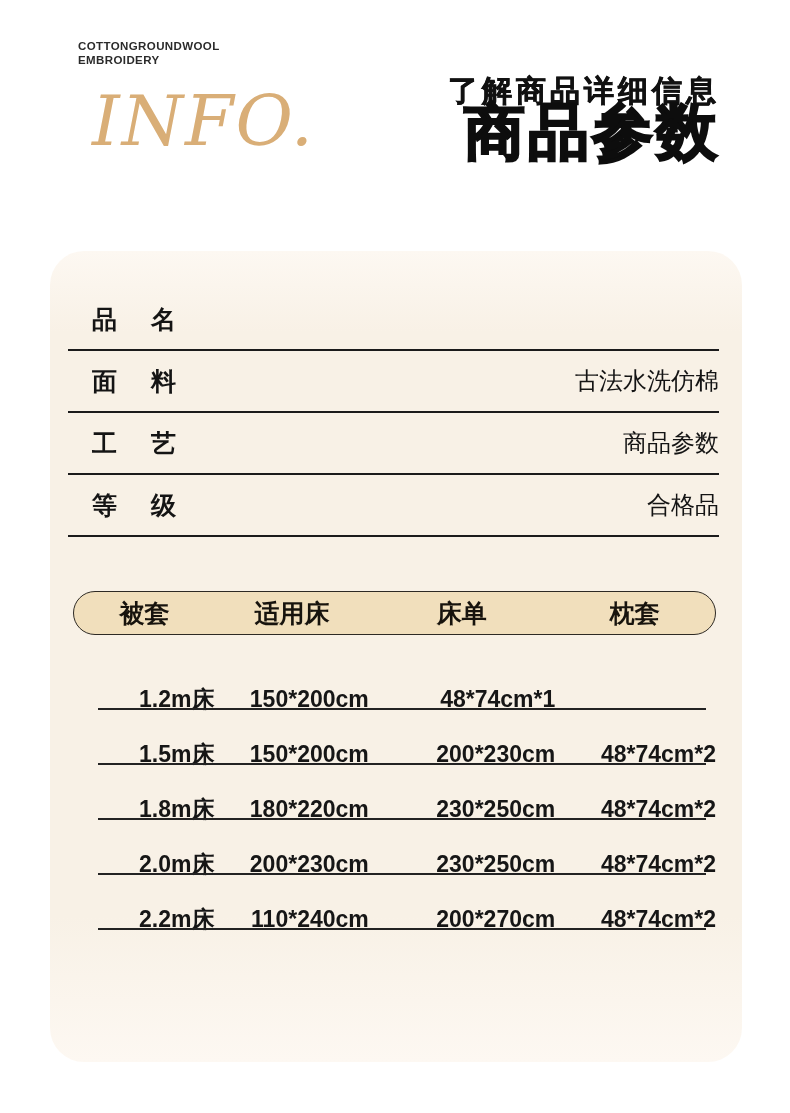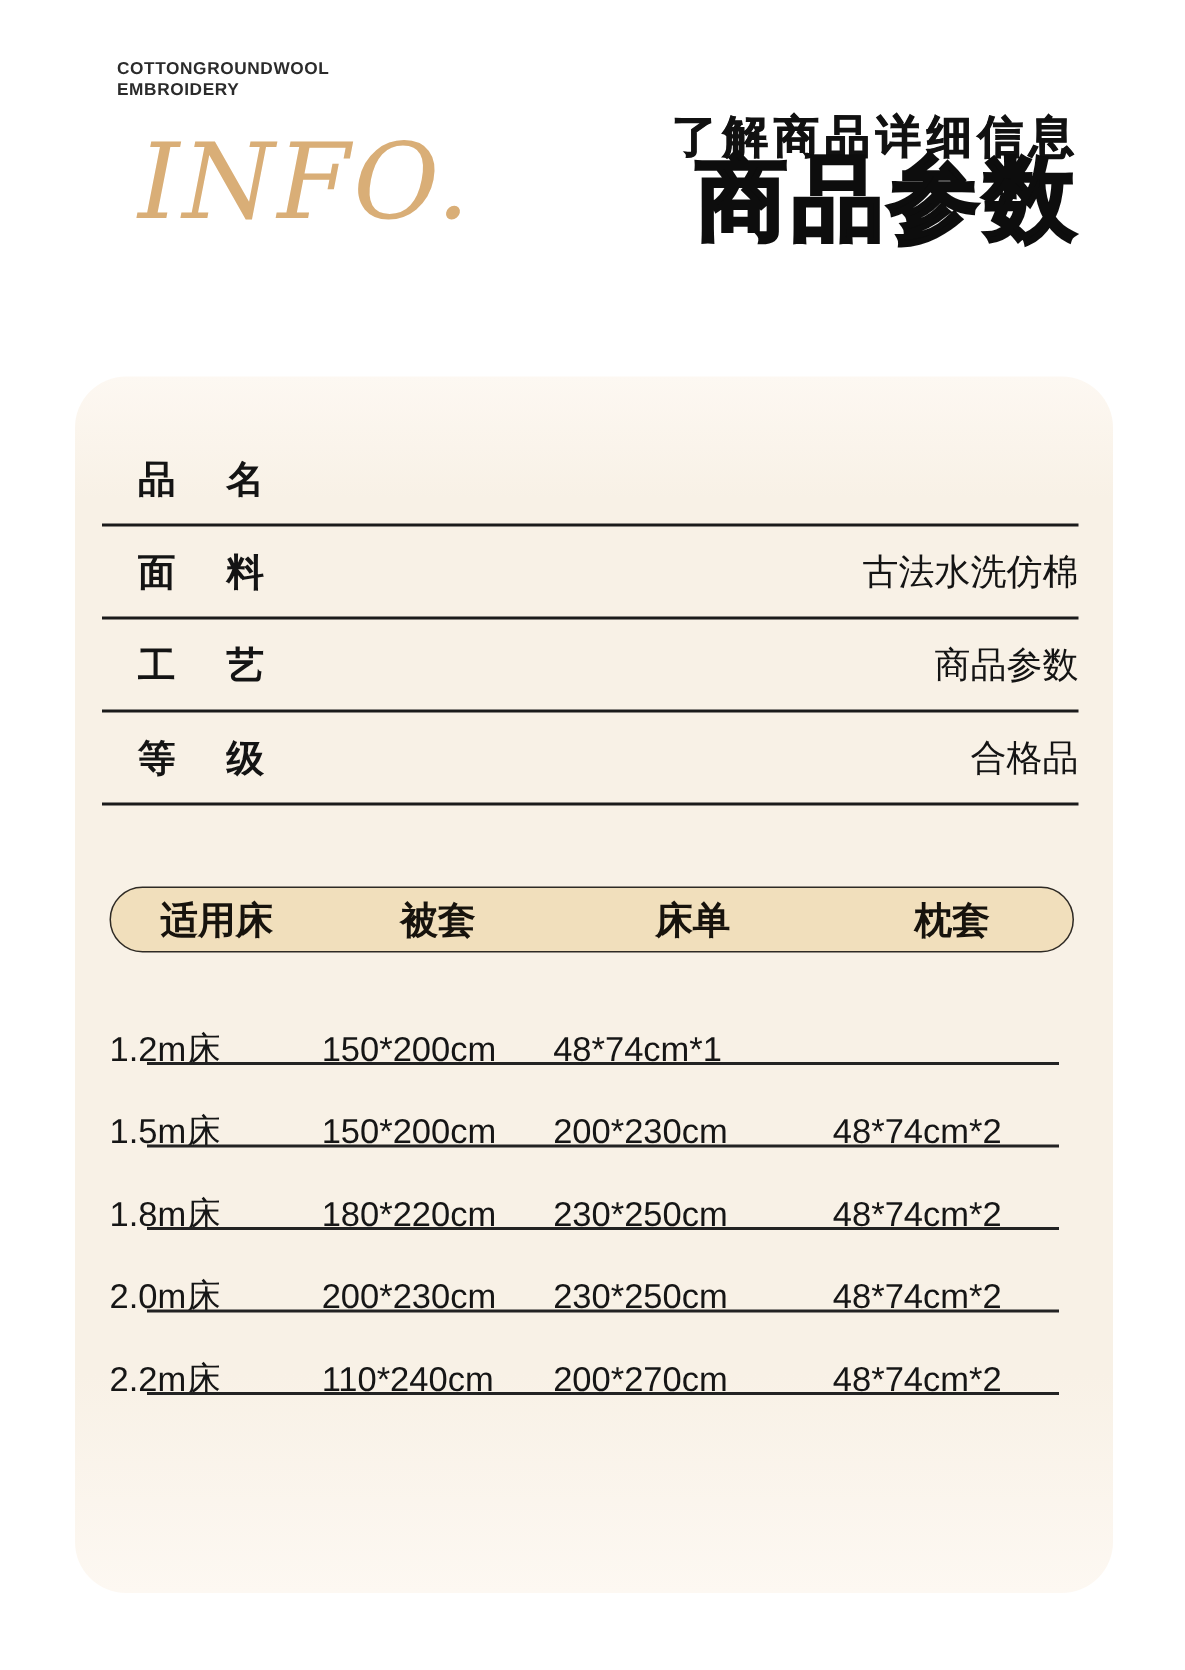--- a/index.html
+++ b/index.html
@@ -113,23 +113,23 @@
     position: relative;
     height: 55px;
   }
   .size-row::after {
     content: "";
     position: absolute;
     left: 25px; right: 10px; bottom: 0;
     border-bottom: 2px solid #232323;
   }
   .size-row .cell {
-    text-align: left;
+    text-align: right;
     font-size: 23px;
-    font-weight: 400;
+    font-weight: 700;
     color: #161616;
     margin-top: 29px;
   }
 </style>
 </head>
 <body>
 
 <div class="page">
 
   <div class="brand">
@@ -170,22 +170,22 @@
     <div class="param-label">
       <span>等</span>
       <span>级</span>
     </div>
     <div class="param-value">合格品</div>
   </div>
 </div>
 
     <div class="size-section">
       <div class="size-header size-grid">
+        <div class="hcell">被套</div>
         <div class="hcell">适用床</div>
-        <div class="hcell">被套</div>
         <div class="hcell">床单</div>
         <div class="hcell">枕套</div>
       </div>
       <div class="size-body">
   <div class="size-row size-grid">
     <div class="cell">1.2m床</div>
     <div class="cell">150*200cm</div>
     <div class="cell">48*74cm*1</div>
   </div>
 

